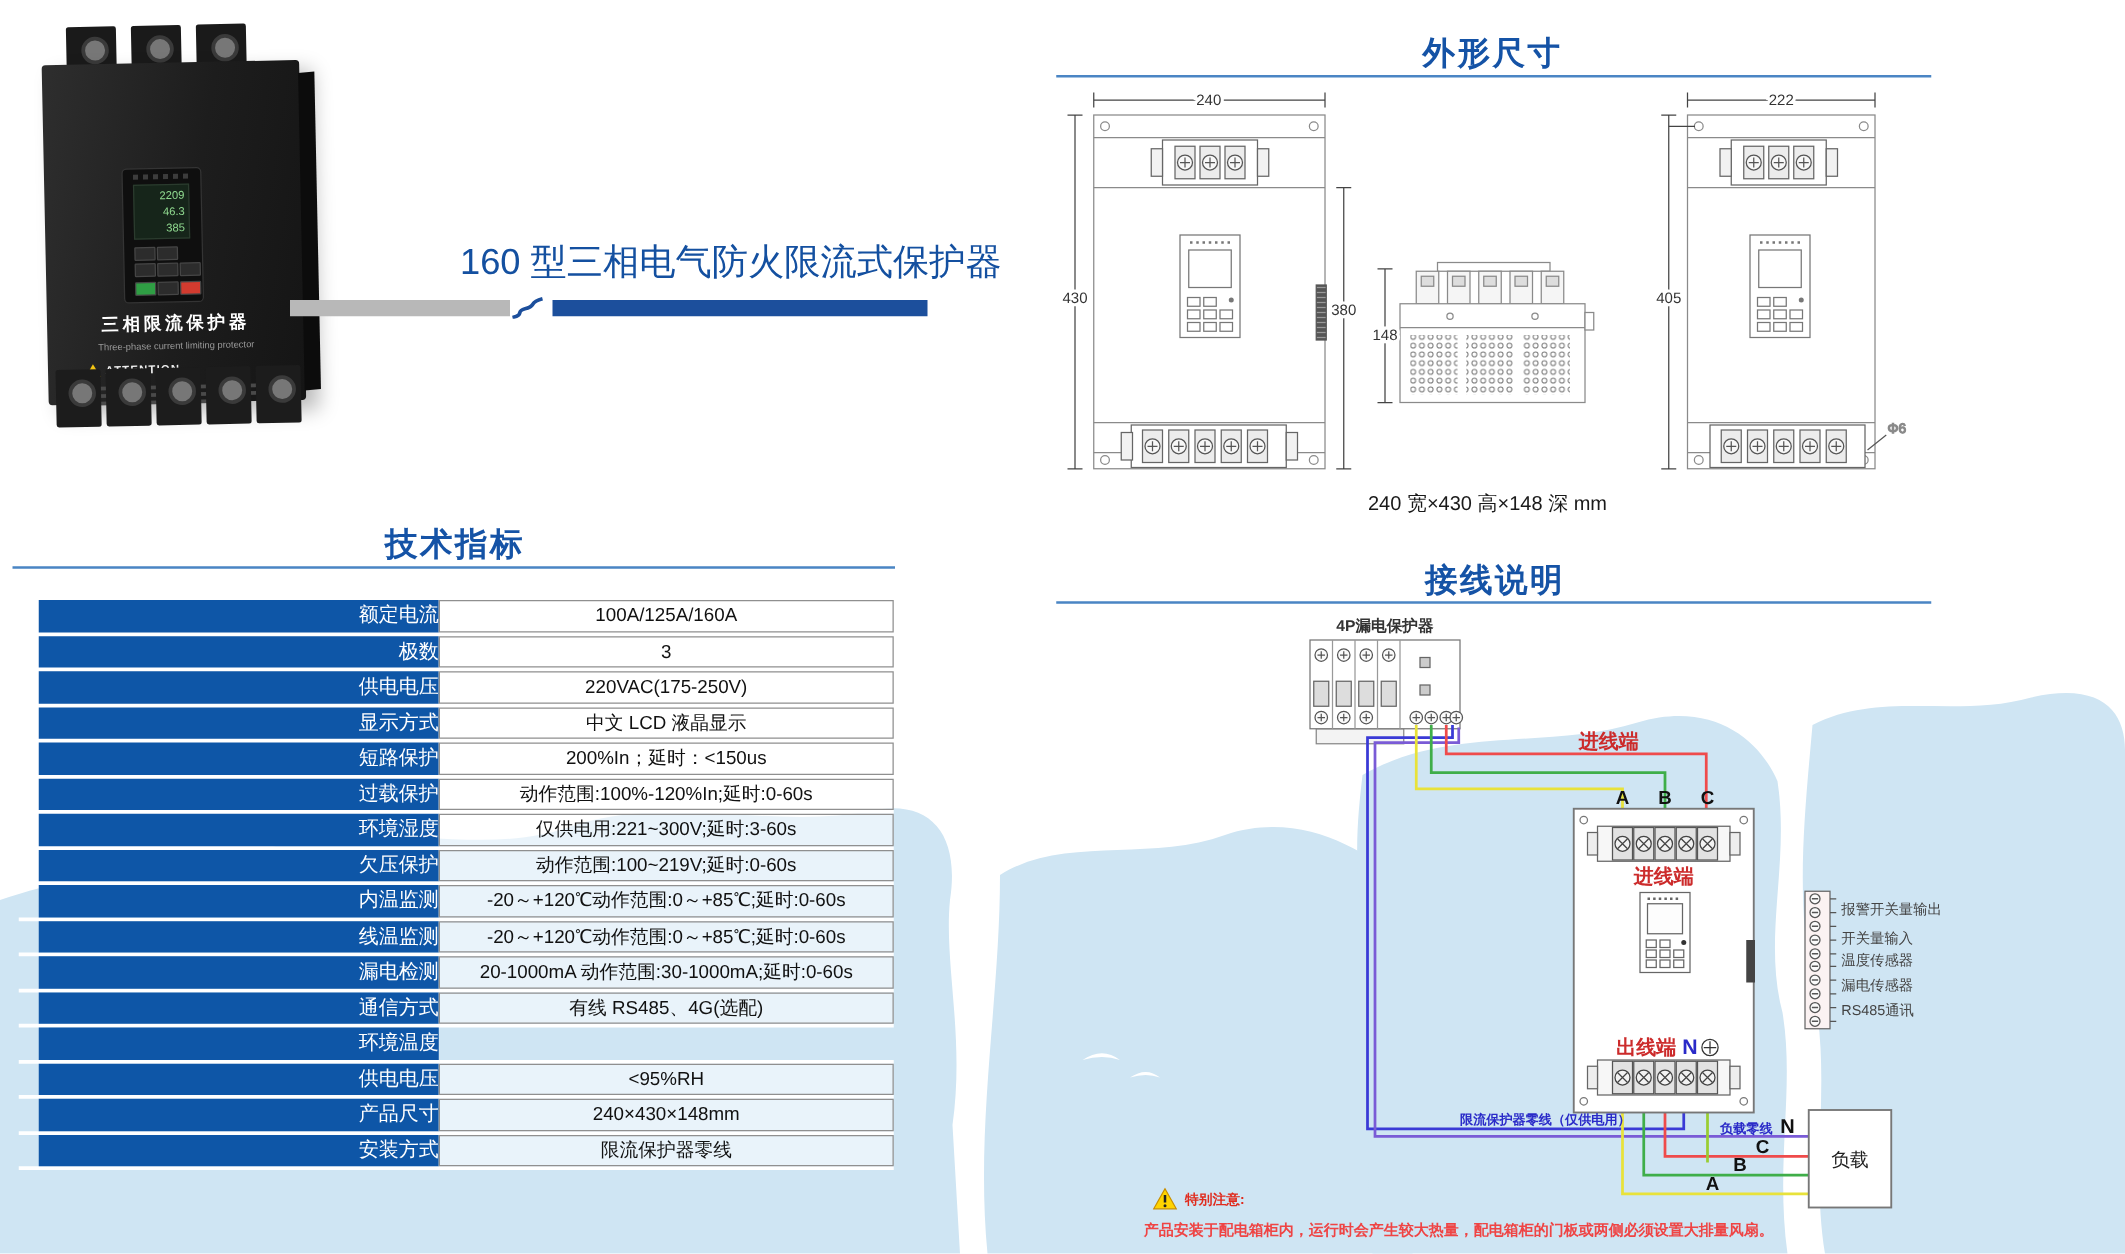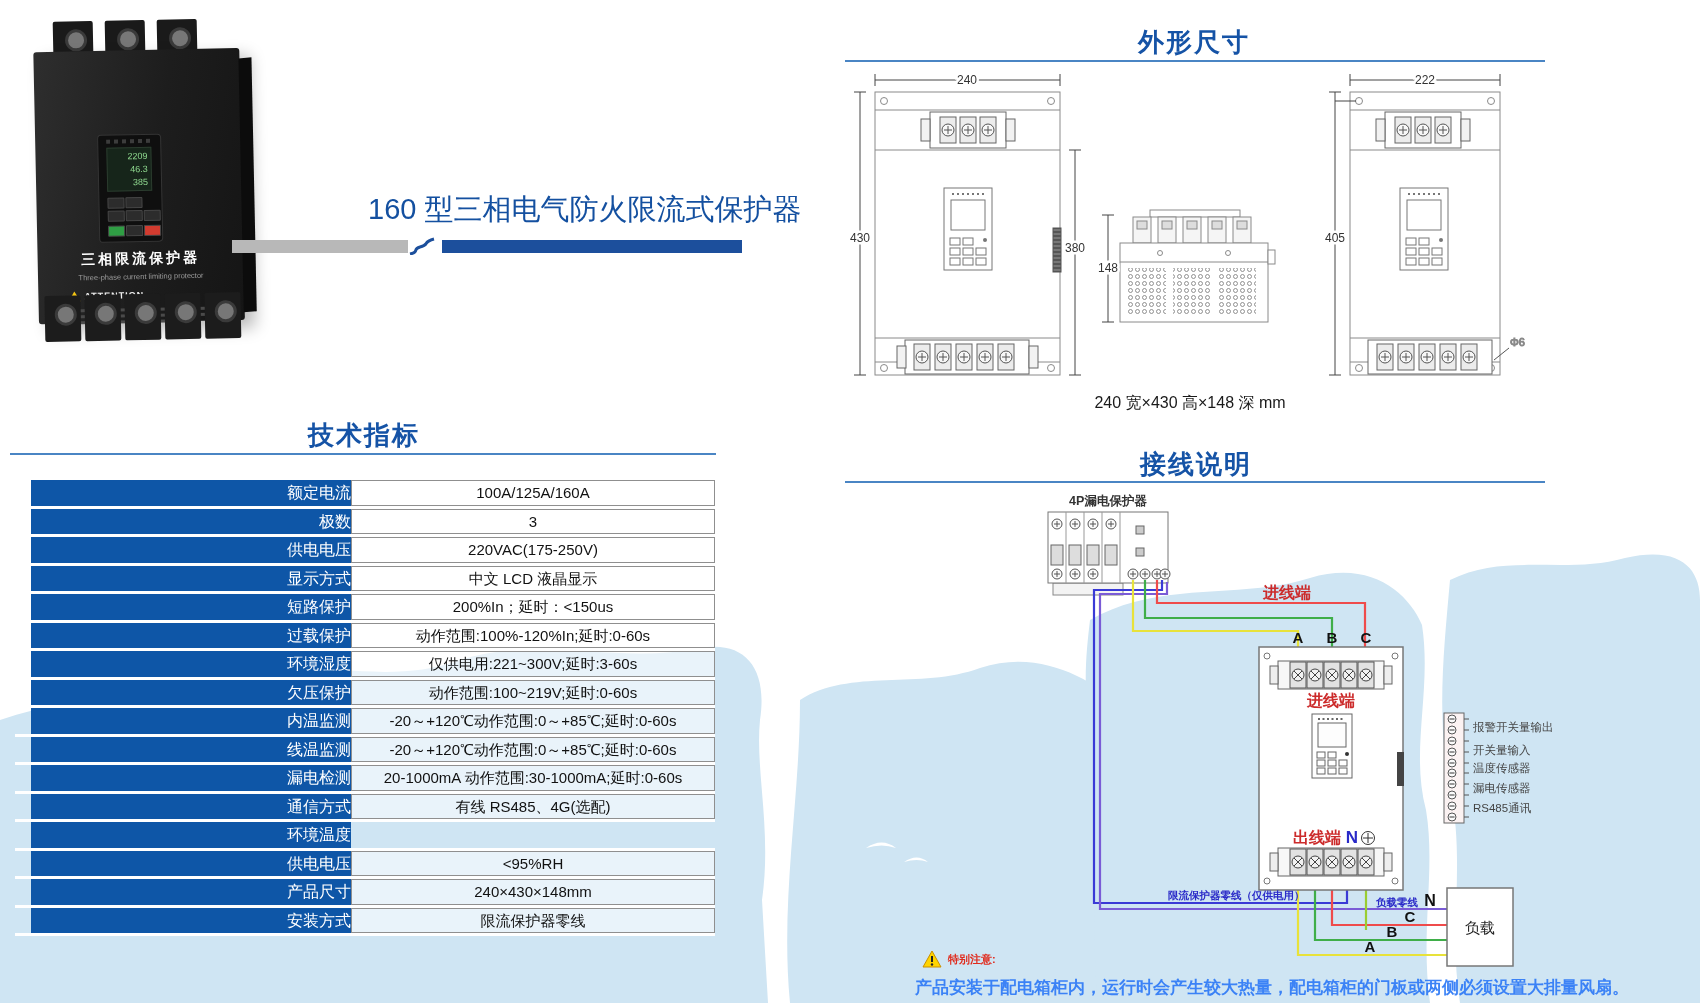--- a/index.html
+++ b/index.html
@@ -38,21 +38,21 @@
   .ph-name{position:absolute;left:0;top:200px;width:206px;text-align:center;color:#fff;
            font-size:14px;font-weight:bold;letter-spacing:3px;}
   .ph-en{position:absolute;left:0;top:222px;width:206px;text-align:center;color:#9a9a9a;font-size:7.5px;}
   .ph-att{position:absolute;left:30px;top:240px;display:flex;align-items:center;gap:4px;color:#eee;
           font-size:9px;font-weight:bold;letter-spacing:1px;}
   .ph-tri{width:0;height:0;border-left:6px solid transparent;border-right:6px solid transparent;border-bottom:10px solid #f4c513;}
   .ph-fine{position:absolute;left:30px;height:3px;background:#4a4a4a;}
   
   .notice-title{position:absolute;left:922px;top:950px;display:flex;align-items:center;gap:6px;
                 font-size:11px;font-weight:bold;color:#e02b1d;z-index:3;}
-  .notice-body{position:absolute;left:915px;top:976px;font-size:17px;font-weight:bold;color:#3b82f6;
+  .notice-body{position:absolute;left:915px;top:976px;font-size:12px;font-weight:bold;color:#ef4444;
                white-space:nowrap;z-index:3;}
   svg text{font-family:"Liberation Sans",sans-serif;}
   .dimtxt{font-size:12px;fill:#333;paint-order:stroke;stroke:#fff;stroke-width:5px;}
   .svgabs{position:absolute;z-index:2;}
 </style>
 </head>
 <body>
 
 <div class="page">
 

